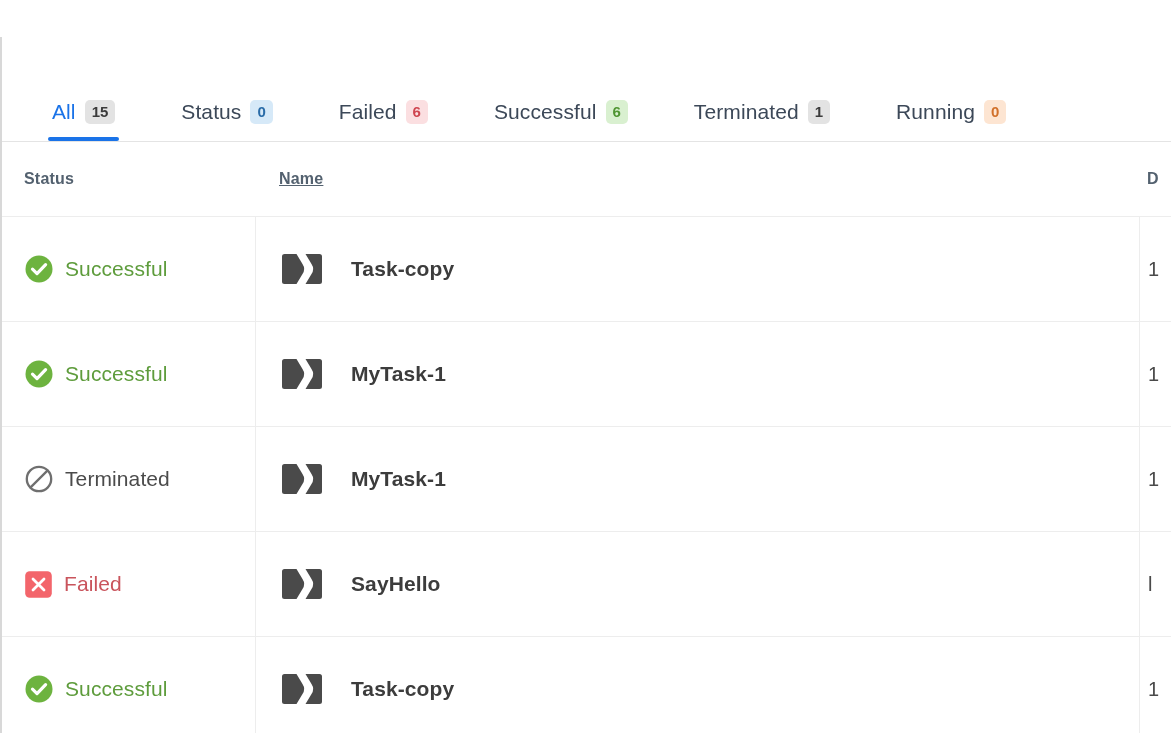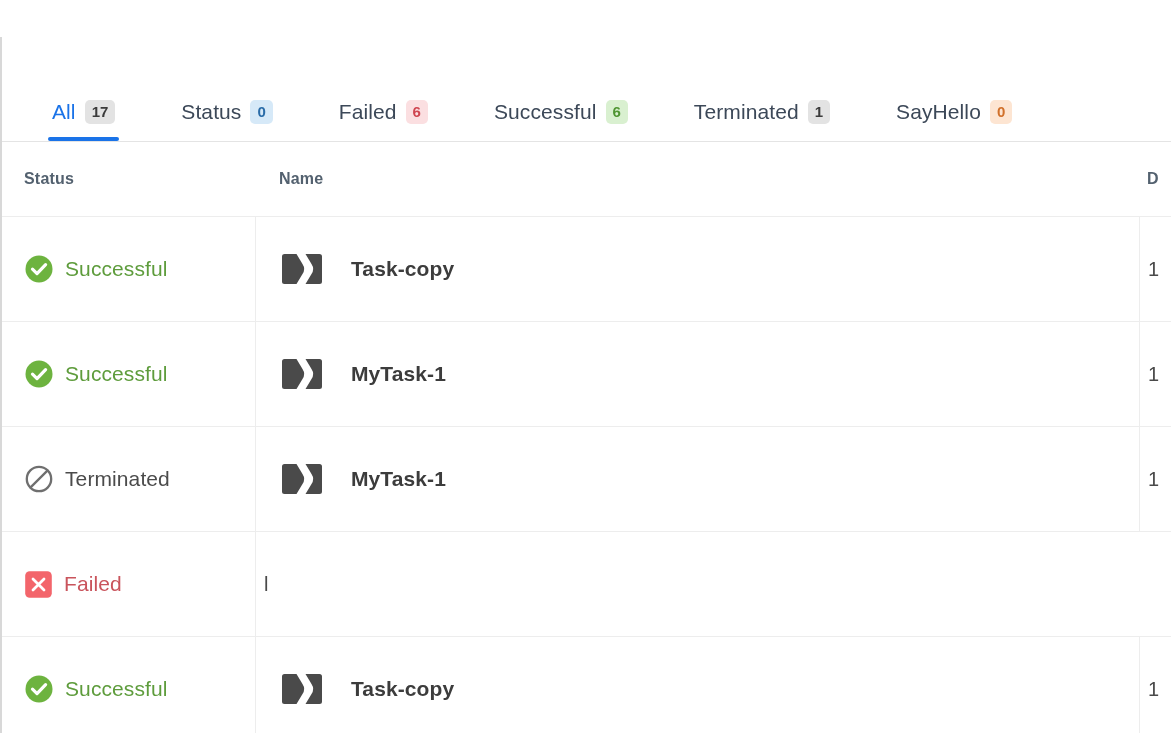--- a/index.html
+++ b/index.html
@@ -82,21 +82,21 @@
     border-bottom: 1px solid #ededed;
     background: #ffffff;
   }
   .th {
     font-size: 16px;
     font-weight: bold;
     color: #53616f;
     letter-spacing: .2px;
   }
   .col-status { width: 253px; padding-left: 22px; flex: 0 0 253px; }
-  .col-name   { width: 884px; padding-left: 24px; flex: 0 0 884px; }
+  .col-name   { width: 884px; padding-left: 24px; flex: 0 0 884px; text-decoration: underline; }
   .col-date   { flex: 1 1 auto; padding-left: 8px; overflow: hidden; white-space: nowrap; }
 
   .trow {
     height: 105px;
     display: flex;
     align-items: center;
     border-bottom: 1px solid #ededed;
     background: #ffffff;
   }
   .cell-status {
@@ -150,41 +150,41 @@
   .task-icon { flex: 0 0 auto; display: block; }
 </style>
 </head>
 <body>
 
 <div class="app">
 
   <div class="tabbar">
       <div class="tab active">
         <span class="tab-label">All</span>
-        <span class="tab-count cnt-all">17</span>
+        <span class="tab-count cnt-all">15</span>
         <span class="underline"></span>
       </div>
       <div class="tab">
         <span class="tab-label">Status</span>
         <span class="tab-count cnt-run">0</span>
       </div>
       <div class="tab">
         <span class="tab-label">Failed</span>
         <span class="tab-count cnt-fail">6</span>
       </div>
       <div class="tab">
         <span class="tab-label">Successful</span>
         <span class="tab-count cnt-succ">6</span>
       </div>
       <div class="tab">
         <span class="tab-label">Terminated</span>
         <span class="tab-count cnt-term">1</span>
       </div>
       <div class="tab">
-        <span class="tab-label">SayHello</span>
+        <span class="tab-label">Running</span>
         <span class="tab-count cnt-rej">0</span>
       </div>
     </div>
 
   <div class="table">
     <div class="thead">
       <div class="th col-status">Status</div>
       <div class="th col-name">Name</div>
       <div class="th col-date">D</div>
     </div>
@@ -241,20 +241,27 @@
           <div class="cell-date">1</div>
         </div>
         <div class="trow">
           <div class="cell-status">
             <svg class="sicon" width="29" height="29" viewBox="0 0 29 29">
               <rect x="1.2" y="1.2" width="26.6" height="26.6" rx="4.5" fill="#f3656b"></rect>
               <path d="M9 9 L20 20 M20 9 L9 20" stroke="#ffffff" stroke-width="2.8" stroke-linecap="round"></path>
             </svg>
             <span class="status-text st-failed">Failed</span>
           </div>
+          <div class="cell-name">
+            <svg class="task-icon" width="44" height="32" viewBox="0 0 44 32">
+              <path d="M2 3.5 A2.5 2.5 0 0 1 4.5 1 L16.5 1 L22.5 11 A9 9 0 0 1 22.5 21 L16.5 31 L4.5 31 A2.5 2.5 0 0 1 2 28.5 Z" fill="#4a4a4a"></path>
+              <path d="M25.5 1 L39.5 1 A2.5 2.5 0 0 1 42 3.5 L42 28.5 A2.5 2.5 0 0 1 39.5 31 L25.5 31 L31.5 21 A9 9 0 0 0 31.5 11 Z" fill="#4a4a4a"></path>
+            </svg>
+            <span class="task-name">SayHello</span>
+          </div>
           <div class="cell-date">l</div>
         </div>
         <div class="trow">
           <div class="cell-status">
             <svg class="sicon" width="30" height="30" viewBox="0 0 30 30">
               <circle cx="15" cy="15" r="13.5" fill="#6db33f"></circle>
               <path d="M8.5 15.2 L13 19.6 L21.6 10.6" fill="none" stroke="#ffffff" stroke-width="3.2" stroke-linecap="round" stroke-linejoin="round"></path>
             </svg>
             <span class="status-text st-successful">Successful</span>
           </div>

